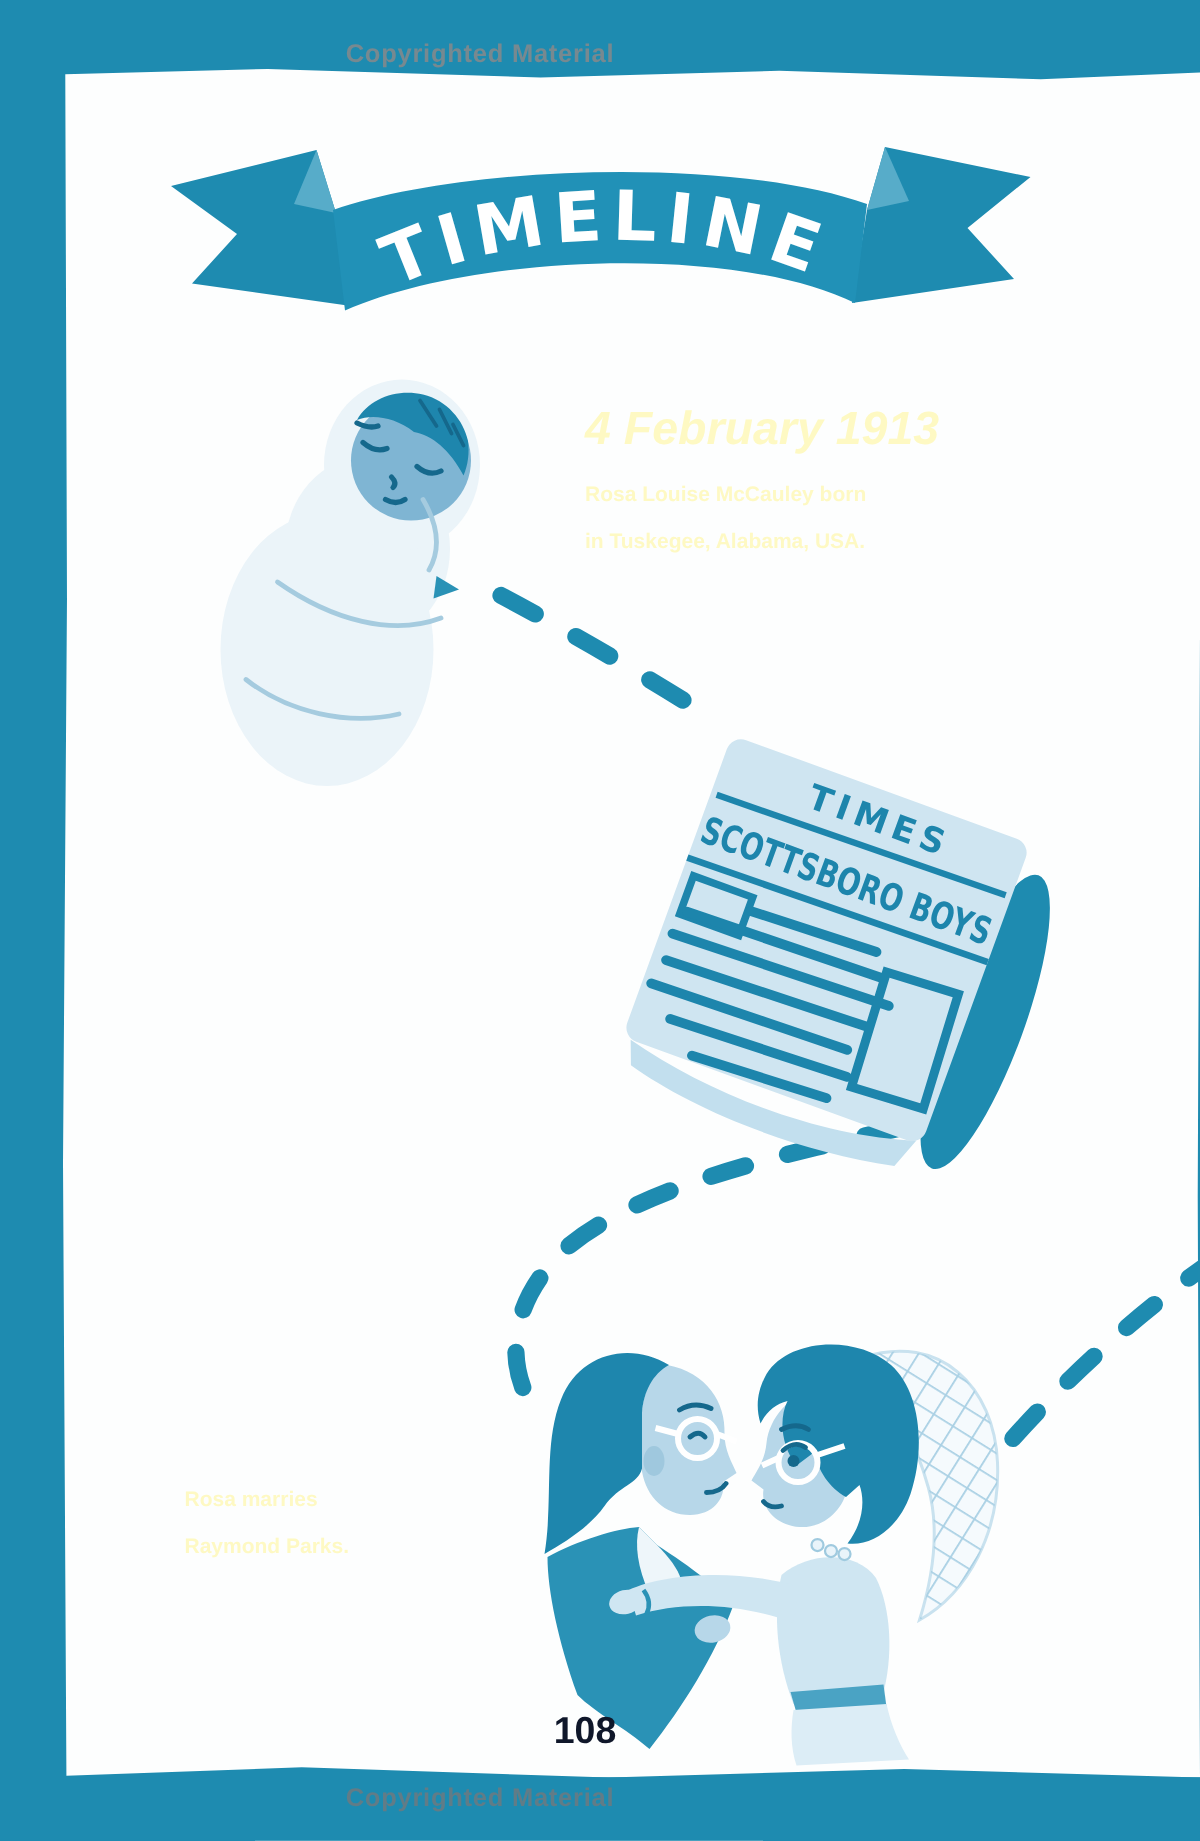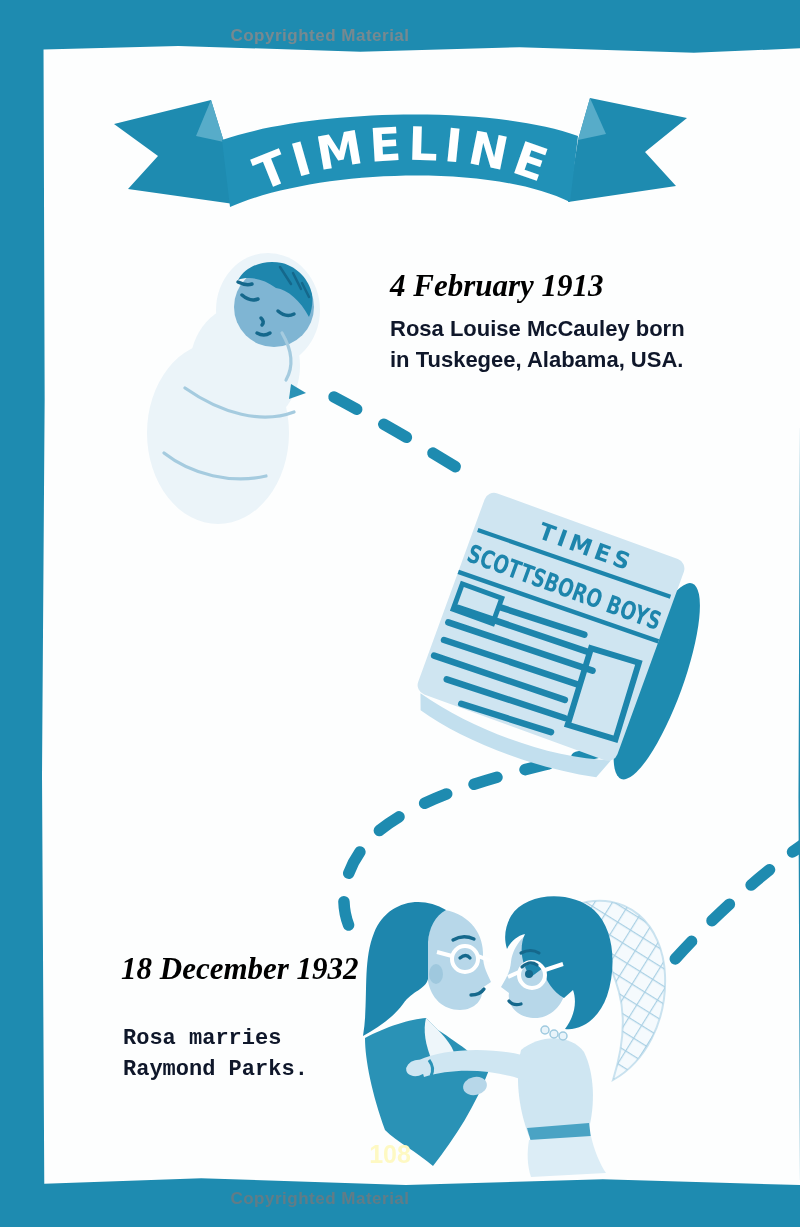--- a/index.html
+++ b/index.html
@@ -6,32 +6,32 @@
   #screen{position:relative;width:800px;height:1227px;background:#1e8bb0;overflow:hidden;
           font-family:"Liberation Sans",sans-serif;}
   
   #page{position:absolute;left:42px;top:46px;width:758px;height:1139px;background:#fdfefe;
         clip-path:polygon(0.2% 0.3%,18% 0%,42% 0.5%,63% 0.1%,86% 0.6%,100% 0.2%,100% 33%,99.8% 66%,100% 100%,74% 99.5%,48% 100%,21% 99.4%,0.3% 99.9%,0% 64%,0.35% 31%);}
   .copyright{position:absolute;left:0;width:640px;text-align:center;font-size:17px;font-weight:bold;
              letter-spacing:.5px;color:#87898b;opacity:.85;}
   #copyright-top{top:26px;}
   #copyright-bottom{top:1189px;color:#6d7a80;}
   svg{position:absolute;overflow:visible;display:block;}
-  .entry-heading{position:absolute;font-family:Liberation Serif, serif;font-style:italic;font-weight:bold;
-                 color:#000000;white-space:nowrap;}
+  .entry-heading{position:absolute;font-family:Liberation Sans, sans-serif;font-style:italic;font-weight:bold;
+                 color:#fef9c3;white-space:nowrap;}
   .entry-body{position:absolute;font-family:"Liberation Sans",sans-serif;font-weight:bold;
-              color:#0f172a;font-size:22px;line-height:30.5px;white-space:pre-line;}
+              color:#fef9c3;font-size:14px;line-height:30.5px;white-space:pre-line;}
   #entry1-date{left:390px;top:268px;font-size:31px;}
   #entry1-text{left:390px;top:314px;}
   #entry2-date{left:143px;top:583px;font-size:35px;}
   #entry2-text{left:143px;top:638px;}
   #entry3-date{left:121px;top:951px;font-size:31px;}
-  #entry3-text{left:123px;top:1024px;font-family:Liberation Mono, monospace;}
+  #entry3-text{left:123px;top:984px;}
   #page-number{position:absolute;left:330px;top:1140px;width:120px;text-align:center;
-               font-size:25px;font-weight:bold;color:#fef9c3;}
+               font-size:25px;font-weight:bold;color:#0f172a;}
 </style>
 </head>
 <body>
 
 <div id="screen">
 
   <div id="page"></div>
 
   <svg style="left:0;top:0" width="800" height="1227" viewBox="0 0 800 1227">
     <g fill="none" stroke="#1e8bb0" stroke-width="11.5" stroke-linecap="round">
@@ -161,21 +161,20 @@
         <path d="M196,124 q-8,2 -12,-3"></path>
       </g>
       <g fill="#e9f4fa" stroke="#9fcadf" stroke-width="1.5">
         <circle cx="220" cy="150" r="4"></circle>
           <circle cx="229" cy="154" r="4"></circle>
           <circle cx="238" cy="156" r="4"></circle>
       </g>
     </g>
   </svg>
 
-  <div id="entry3-date" class="entry-heading">18 December 1932</div>
   <div id="entry3-text" class="entry-body">Rosa marries
 Raymond Parks.</div>
 
   <div id="page-number">108</div>
 
   <div id="copyright-top" class="copyright">Copyrighted Material</div>
   <div id="copyright-bottom" class="copyright">Copyrighted Material</div>
 
 </div>
 

